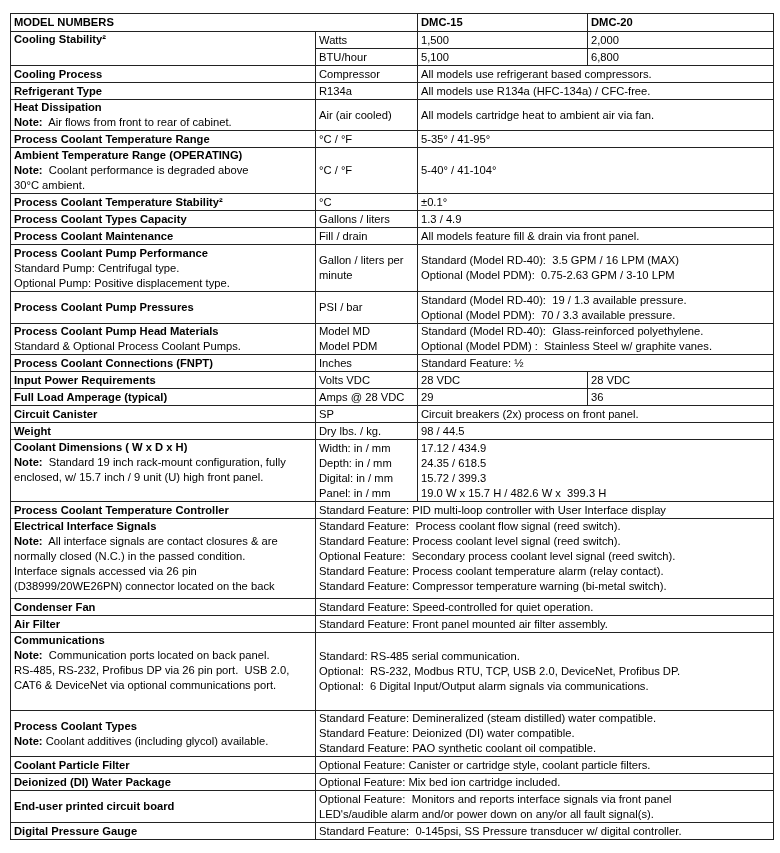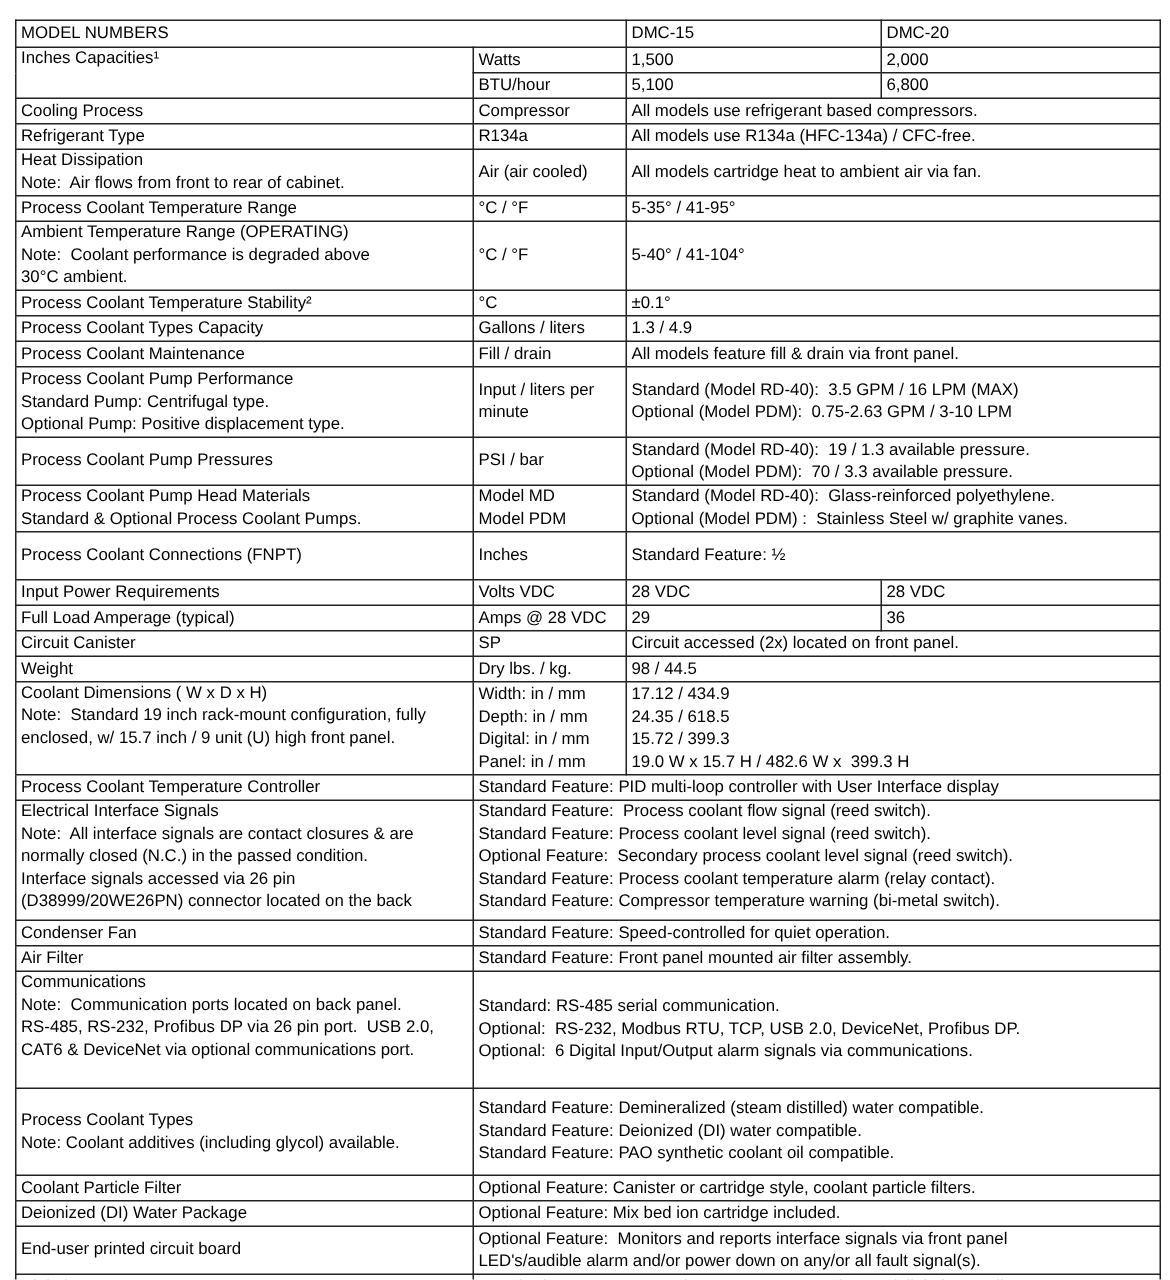--- a/index.html
+++ b/index.html
@@ -4,42 +4,42 @@
 <style>
   html, body { margin: 0; padding: 0; background: #ffffff; }
   body { width: 780px; height: 853px; position: relative; overflow: hidden;
          font-family: "Liberation Sans", sans-serif; color: #000; }
   table.spec { position: absolute; left: 10px; top: 13px; width: 763px;
                border-collapse: collapse; table-layout: fixed;
                font-size: 11.2px; line-height: 15px; }
   table.spec td { border: 1.3px solid #222; padding: 0 3px; vertical-align: middle;
                   overflow: hidden; white-space: nowrap; }
   col.c1 { width: 305px; } col.c2 { width: 102px; } col.c3 { width: 170px; } col.c4 { width: 186px; }
-  .b { font-weight: normal; }
+  .b { font-weight: bold; }
   .top { vertical-align: top !important; }
   .lines div { line-height: 15px; }
 </style>
 </head>
 <body>
 
 <table class="spec">
   <colgroup>
       <col class="c1">
       <col class="c2">
       <col class="c3">
       <col class="c4">
     </colgroup>
   <tbody>
       <tr style="height:18px">
     <td colspan="2" class="b">MODEL NUMBERS</td>
     <td class="b">DMC-15</td>
     <td class="b">DMC-20</td>
   </tr>
   <tr style="height:17px">
-    <td rowspan="2" class="b top">Inches Capacities¹</td>
+    <td rowspan="2" class="b top">Cooling Stability²</td>
     <td>Watts</td>
     <td>1,500</td>
     <td>2,000</td>
   </tr>
   <tr style="height:17px">
     <td>BTU/hour</td>
     <td>5,100</td>
     <td>6,800</td>
   </tr>
   <tr style="height:17px">
@@ -89,21 +89,21 @@
     <td>Fill / drain</td>
     <td colspan="2">All models feature fill &amp; drain via front panel.</td>
   </tr>
   <tr style="height:47px">
     <td class="lines">
       <div class="b">Process Coolant Pump Performance</div>
       <div>Standard Pump:  Centrifugal type.</div>
       <div>Optional Pump:  Positive displacement type.</div>
     </td>
     <td class="lines">
-      <div>Input / liters per</div>
+      <div>Gallon / liters per</div>
       <div>minute</div>
     </td>
     <td colspan="2" class="lines">
       <div style="white-space:pre">Standard (Model RD-40):  3.5 GPM / 16 LPM (MAX)</div>
       <div style="white-space:pre">Optional (Model PDM):  0.75-2.63 GPM / 3-10 LPM</div>
     </td>
   </tr>
   <tr style="height:32px">
     <td class="b">Process Coolant Pump Pressures</td>
     <td>PSI / bar</td>
@@ -119,41 +119,41 @@
     </td>
     <td class="lines">
       <div>Model MD</div>
       <div>Model PDM</div>
     </td>
     <td colspan="2" class="lines">
       <div style="white-space:pre">Standard (Model RD-40):  Glass-reinforced polyethylene.</div>
       <div style="white-space:pre">Optional (Model PDM) :  Stainless Steel w/ graphite vanes.</div>
     </td>
   </tr>
-  <tr style="height:32px">
+  <tr style="height:17px">
     <td class="b">Process Coolant Connections (FNPT)</td>
     <td>Inches</td>
     <td colspan="2">Standard Feature: ½</td>
   </tr>
   <tr style="height:17px">
     <td class="b">Input Power Requirements</td>
     <td>Volts VDC</td>
     <td>28 VDC</td>
     <td>28 VDC</td>
   </tr>
   <tr style="height:17px">
     <td class="b">Full Load Amperage (typical)</td>
     <td>Amps @ 28 VDC</td>
     <td>29</td>
     <td>36</td>
   </tr>
   <tr style="height:17px">
     <td class="b">Circuit Canister</td>
     <td>SP</td>
-    <td colspan="2">Circuit accessed (2x) located on front panel.</td>
+    <td colspan="2">Circuit breakers (2x) process on front panel.</td>
   </tr>
   <tr style="height:17px">
     <td class="b">Weight</td>
     <td>Dry lbs. / kg.</td>
     <td colspan="2">98 / 44.5</td>
   </tr>
   <tr style="height:62px">
     <td class="lines top">
       <div class="b">Coolant Dimensions ( W x D x H)</div>
       <div><span class="b">Note:</span><span style="white-space:pre">  Standard 19 inch rack-mount configuration, fully</span></div>
@@ -206,21 +206,21 @@
       <div><span class="b">Note:</span><span style="white-space:pre">  Communication ports located on back panel.</span></div>
       <div style="white-space:pre">RS-485, RS-232, Profibus DP via 26 pin port.  USB 2.0,</div>
       <div>CAT6 &amp; DeviceNet via optional communications port.</div>
     </td>
     <td colspan="3" class="lines">
       <div>Standard: RS-485 serial communication.</div>
       <div style="white-space:pre">Optional:  RS-232, Modbus RTU, TCP, USB 2.0, DeviceNet, Profibus DP.</div>
       <div style="white-space:pre">Optional:  6 Digital Input/Output alarm signals via communications.</div>
     </td>
   </tr>
-  <tr style="height:58px">
+  <tr style="height:46px">
     <td class="lines">
       <div class="b">Process Coolant Types</div>
       <div><span class="b">Note:</span><span style="white-space:pre"> Coolant additives (including glycol) available.</span></div>
     </td>
     <td colspan="3" class="lines">
       <div>Standard Feature: Demineralized (steam distilled) water compatible.</div>
       <div>Standard Feature: Deionized (DI) water compatible.</div>
       <div>Standard Feature: PAO synthetic coolant oil compatible.</div>
     </td>
   </tr>

